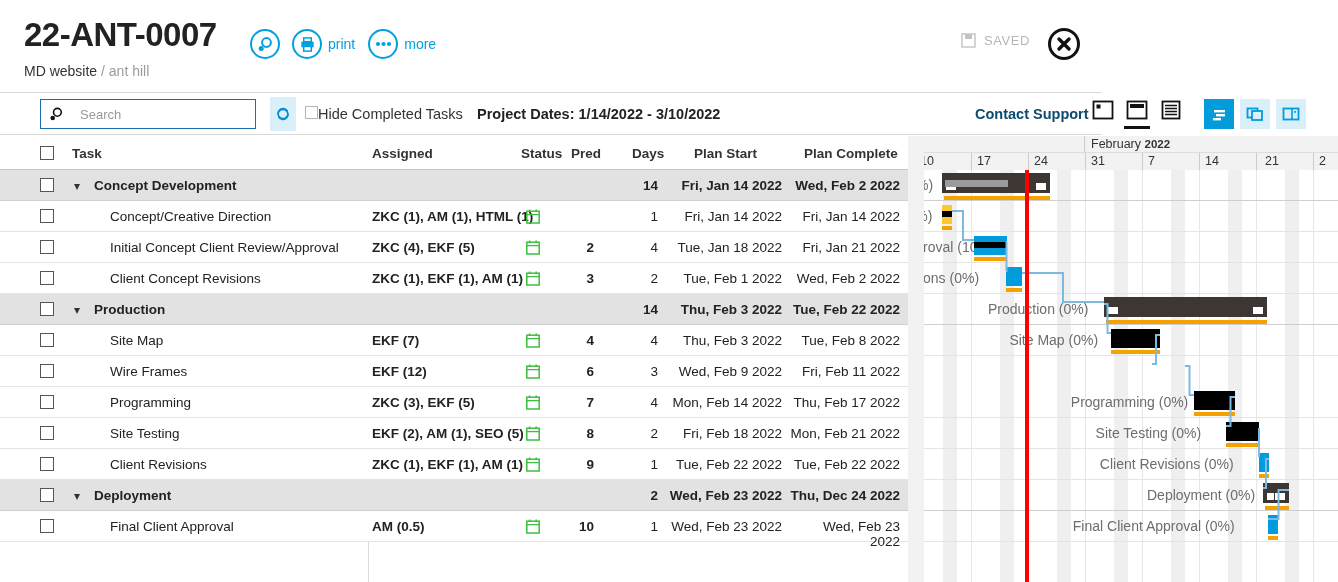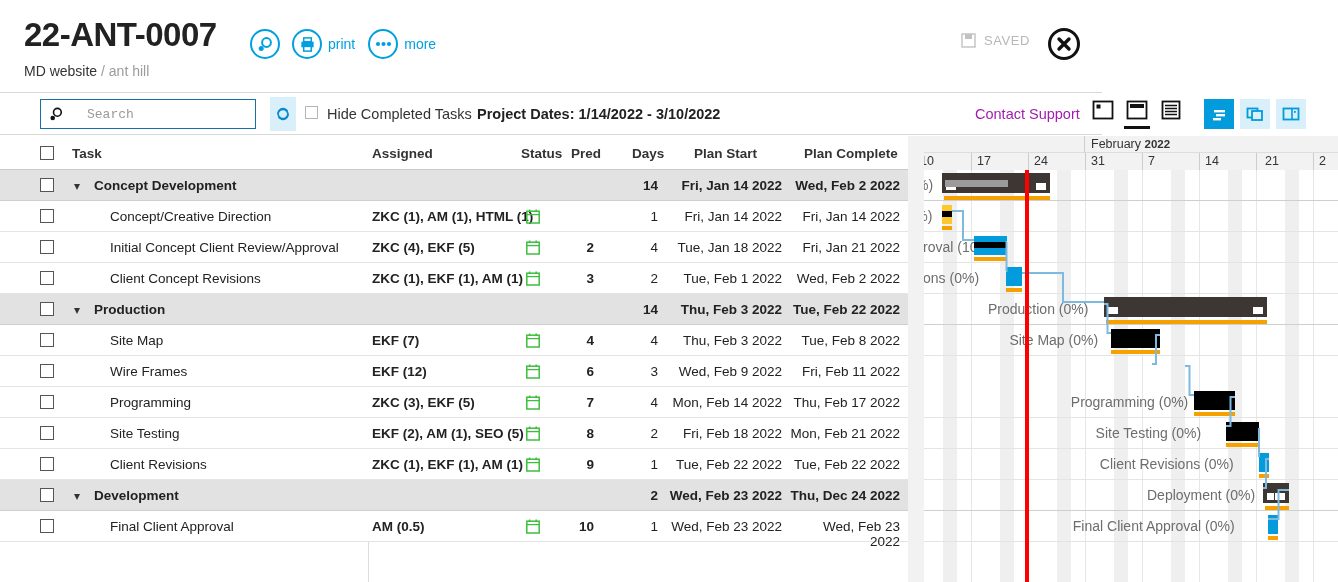--- a/index.html
+++ b/index.html
@@ -46,34 +46,34 @@
     background: #fff;
   }
   .search-box {
     position: absolute; left: 40px; top: 6px;
     width: 216px; height: 30px;
     border: 1.6px solid #1b6fa8; background: #fff;
     display: flex; align-items: center; padding-left: 8px;
   }
   .search-box input {
     border: 0; outline: 0; font-size: 13px; color: #444;
-    font-family: Liberation Mono, monospace;
-    width: 170px; margin-left: 21px; background: transparent;
+    font-family: Liberation Sans, sans-serif;
+    width: 170px; margin-left: 14px; background: transparent;
   }
   .search-box input::placeholder { color: #999; }
   .refresh-btn {
     position: absolute; left: 270px; top: 4px;
     width: 26px; height: 34px; background: #d9effa;
     display: flex; align-items: center; justify-content: center; cursor: pointer;
   }
-  .hide-comp { position: absolute; left: 305px; top: 13px; display: flex; align-items: flex-start; gap: 9px; cursor: pointer; }
+  .hide-comp { position: absolute; left: 305px; top: 13px; display: flex; align-items: flex-start; cursor: pointer; }
   .cbox { width: 13px; height: 13px; border: 1.5px solid #b5b5b5; background: #fff; }
   .hide-comp span { font-size: 14.5px; color: #333; }
   .proj-dates { position: absolute; left: 477px; top: 13px; font-size: 14.5px; font-weight: bold; color: #222; }
-  .contact { position: absolute; left: 975px; top: 13px; font-size: 14.5px; font-weight: normal; color: #a21caf; cursor: pointer; }
+  .contact { position: absolute; left: 975px; top: 13px; font-size: 14.5px; font-weight: bold; color: #0c4a6e; cursor: pointer; }
   .view-icons { position: absolute; left: 1092px; top: 6px; display: flex; gap: 12px; }
   .vi { width: 22px; height: 22px; position: relative; cursor: pointer; }
   .vi .ul { position: absolute; left: -2px; right: -2px; bottom: -8px; height: 3px; background: #111; }
   .mode-icons { position: absolute; left: 1204px; top: 99px; display: flex; gap: 6px; }
   .mi { width: 30px; height: 30px; display: flex; align-items: center; justify-content: center; cursor: pointer; background: #d9effa; }
   .mi.active { background: #029bdb; }
 
   
   .main { position: absolute; left: 0; top: 136px; width: 1338px; height: 446px; }
   .left-pane { position: absolute; left: 0; top: 0; width: 916px; height: 446px; overflow: hidden; }
@@ -402,21 +402,21 @@
                 <path d="M3.6 0.6 V3 M10.2 0.6 V3" stroke="#3cbf3c" stroke-width="1.5"></path>
               </svg></span>
             <span class="c pred">9</span>
             <span class="c days">1</span>
             <span class="c pstart">Tue, Feb 22 2022</span>
             <span class="c pcomp">Tue, Feb 22 2022</span>
           </div>
           <div class="row group">
             <span class="cb"></span>
             <span class="caret">▾</span>
-            <span class="c tname">Development</span>
+            <span class="c tname">Deployment</span>
             <span class="c days">2</span>
             <span class="c pstart">Wed, Feb 23 2022</span>
             <span class="c pcomp">Thu, Dec 24 2022</span>
           </div>
           <div class="row">
             <span class="cb"></span>
             <span class="c tname sub">Final Client Approval</span>
             <span class="c assigned">AM (0.5)</span>
             <span class="calicon"><svg width="14" height="15" viewBox="0 0 14 15">
                 <rect x="0.8" y="2.2" width="12.4" height="11.8" fill="none" stroke="#3cbf3c" stroke-width="1.5"></rect>

